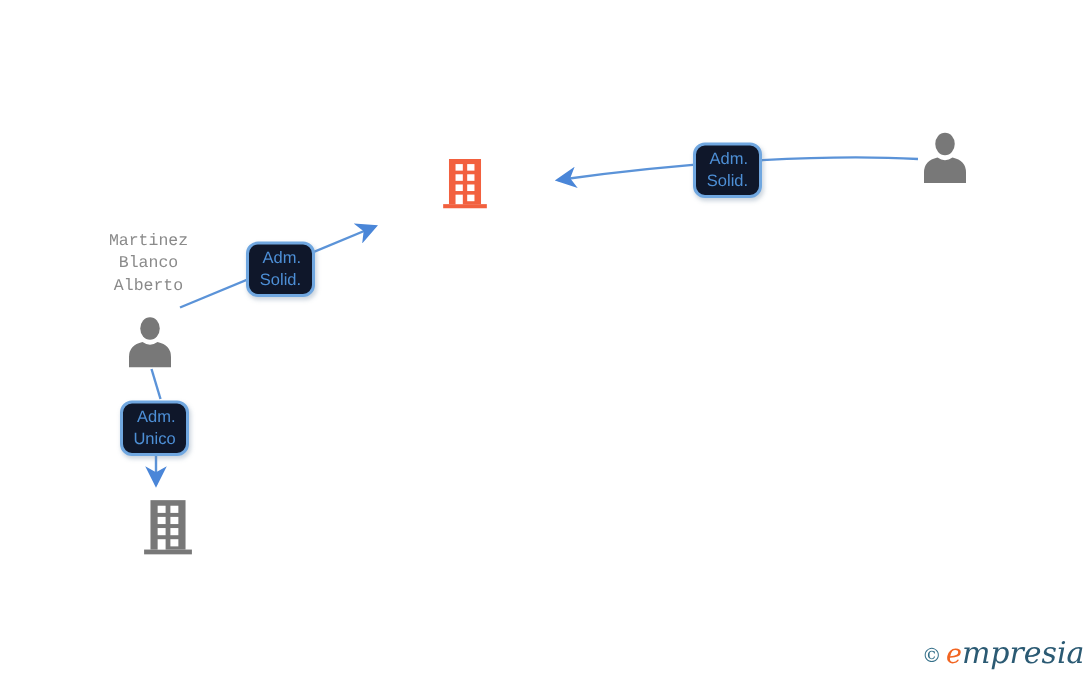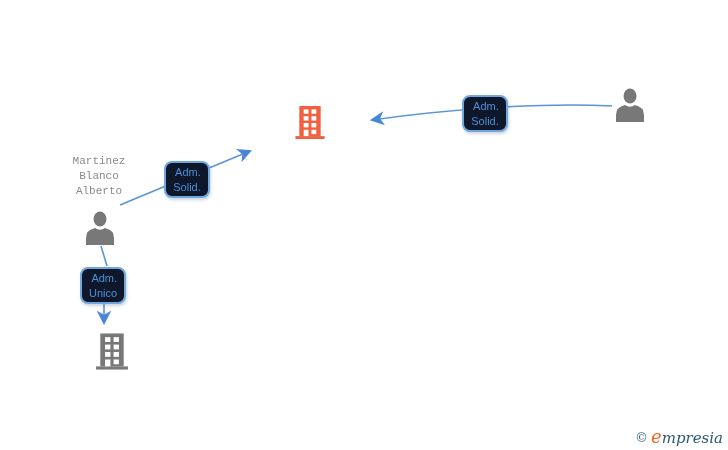--- a/index.html
+++ b/index.html
@@ -19,21 +19,21 @@
     color:#4d8fd6;font-size:11px;line-height:15px;text-align:right;
     display:flex;align-items:center;justify-content:center;white-space:pre-line;
     box-shadow:1px 2px 3px rgba(110,135,160,0.35);
   }
   #logo{
     position:absolute;right:5px;bottom:3px;z-index:2;
     font-family:"DejaVu Serif", serif;font-style:italic;cursor:pointer;
   }
   #logo .copy{color:#35708a;font-style:normal;font-size:13px;margin-right:3px;vertical-align:1px;}
   #logo .brand-e{color:#f26522;font-size:18px;}
-  #logo .brand-rest{color:#2b5a73;font-size:15px;}
+  #logo .brand-rest{color:#2b5a73;font-size:20px;}
 </style>
 </head>
 <body>
 
 <div id="canvas">
 
   <svg id="edges-layer" width="728" height="450" viewBox="0 0 728 450">
     <defs>
       <marker id="arrowhead" viewBox="0 0 10 10" refX="8.5" refY="5" markerWidth="9" markerHeight="9" orient="auto-start-reverse">
         <path d="M0,0 L10,5 L0,10 L2.8,5 Z" fill="#4a86d8"></path>

